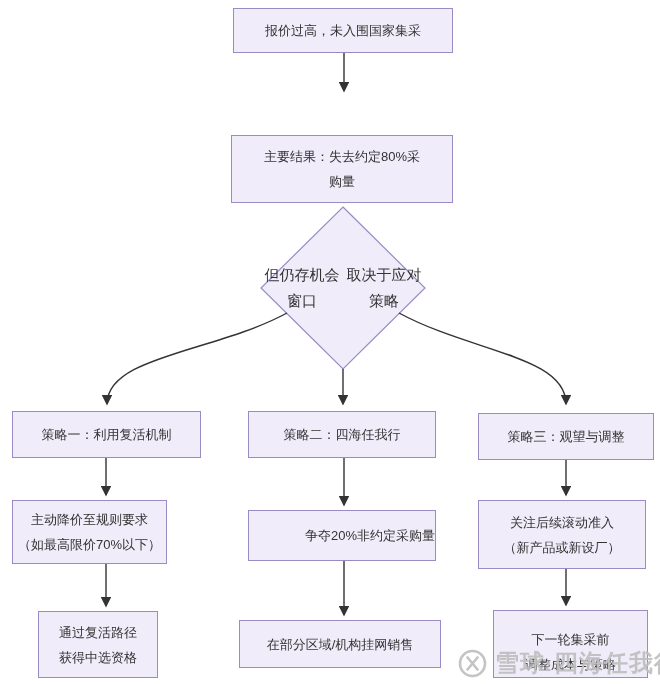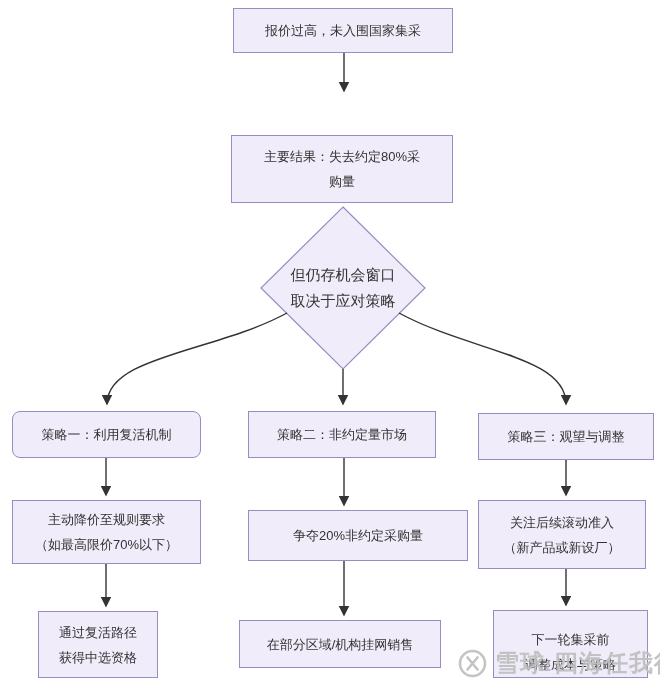--- a/index.html
+++ b/index.html
@@ -32,37 +32,37 @@
     color:var(--text);
     display:flex;flex-direction:column;
     align-items:center;justify-content:center;
     text-align:center;
     font-size:13px;line-height:25px;
     z-index:2;
   }
   .node .line{display:block;white-space:nowrap;}
   .diamond-label{
     position:absolute;
-    display:flex;flex-direction:column;
+    display:flex;flex-direction:row;
     align-items:center;justify-content:center;
     text-align:center;
     color:var(--text);
     font-size:15px;line-height:26px;
     z-index:2;
     background:transparent;
   }
   
   .n-start{left:233px;top:8px;width:220px;height:45px;}
   .n-main-result{left:231px;top:95px;width:222px;height:68px;margin-top:40px;}
   .n-decision-label{left:261px;top:260px;width:164px;height:56px;}
-  .n-s1{left:12px;top:411px;width:189px;height:47px;border-radius:8px;}
-  .n-s1-step{left:12px;top:500px;width:189px;height:64px;}
+  .n-s1{left:12px;top:411px;width:189px;height:47px;}
+  .n-s1-step{left:12px;top:500px;width:155px;height:64px;}
   .n-s1-result{left:38px;top:611px;width:120px;height:67px;}
   .n-s2{left:248px;top:411px;width:188px;height:47px;}
-  .n-s2-step{left:248px;top:510px;width:220px;height:51px;}
+  .n-s2-step{left:248px;top:510px;width:188px;height:51px;align-items:flex-end;}
   .n-s2-result{left:239px;top:620px;width:202px;height:48px;}
   .n-s3{left:478px;top:413px;width:176px;height:47px;}
   .n-s3-step{left:478px;top:500px;width:168px;height:69px;}
   .n-s3-result{left:493px;top:610px;width:155px;height:68px;justify-content:flex-end;}
   
   .watermark{
     position:absolute;left:457px;top:647px;
     display:flex;align-items:center;gap:7px;
     z-index:3;
     color:var(--wm);
@@ -129,21 +129,21 @@
   <div class="node n-s1-step">
     <span class="line">主动降价至规则要求</span>
     <span class="line">（如最高限价70%以下）</span>
   </div>
   <div class="node n-s1-result">
     <span class="line">通过复活路径</span>
     <span class="line">获得中选资格</span>
   </div>
 
   <div class="node n-s2">
-    <span class="line">策略二：非约定量市场</span>
+    <span class="line">策略二：四海任我行</span>
   </div>
   <div class="node n-s2-step">
     <span class="line">争夺20%非约定采购量</span>
   </div>
   <div class="node n-s2-result">
     <span class="line">在部分区域/机构挂网销售</span>
   </div>
 
   <div class="node n-s3">
     <span class="line">策略三：观望与调整</span>

